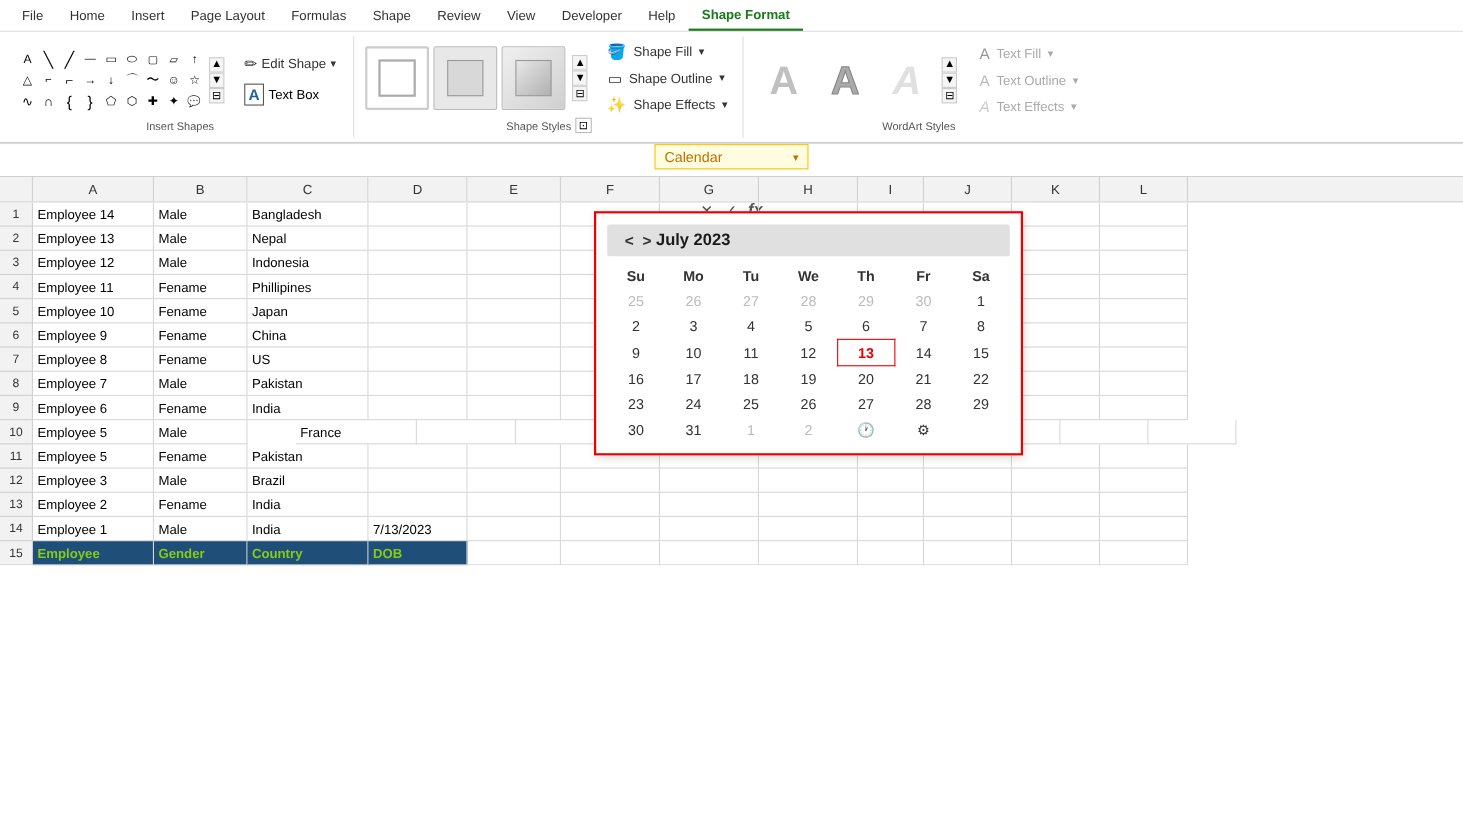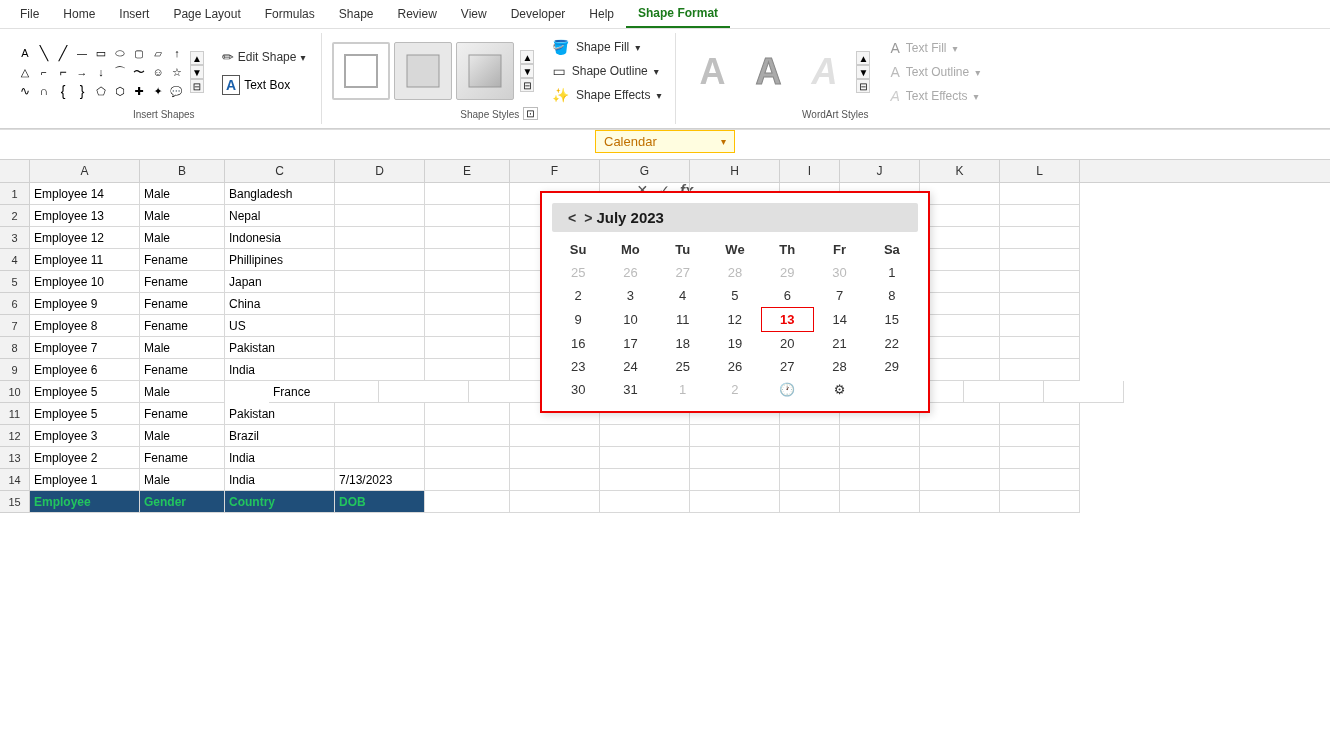--- a/index.html
+++ b/index.html
@@ -59,21 +59,21 @@
     .col-header-spacer { width: 30px; border-right: 1px solid #d0d0d0; flex-shrink: 0; }
     .col-header { border-right: 1px solid #d0d0d0; display: flex; align-items: center; justify-content: center; font-size: 12px; color: #333; background: #f2f2f2; height: 22px; flex-shrink: 0; }
 
     .sheet-body { display: flex; flex: 1; overflow: hidden; }
     .row-headers { display: flex; flex-direction: column; background: #f2f2f2; border-right: 1px solid #d0d0d0; flex-shrink: 0; width: 30px; }
     .row-header { border-bottom: 1px solid #d0d0d0; display: flex; align-items: center; justify-content: center; font-size: 11px; color: #333; height: 22px; flex-shrink: 0; }
 
     .sheet-grid { display: flex; flex-direction: column; flex: 1; overflow: hidden; position: relative; }
     .grid-row { display: flex; height: 22px; flex-shrink: 0; }
     .grid-cell { border-right: 1px solid #d8d8d8; border-bottom: 1px solid #d8d8d8; padding: 2px 4px; font-size: 12px; overflow: hidden; white-space: nowrap; flex-shrink: 0; display: flex; align-items: center; }
-    .grid-cell.header-cell { background: #1f4e79; color: #22c55e; font-weight: bold; }
+    .grid-cell.header-cell { background: #1f4e79; color: #84cc16; font-weight: bold; }
 
     
     .calendar-widget { position: absolute; border: 2px solid #e00; background: #fff; width: 390px; padding: 10px; box-shadow: 2px 2px 8px rgba(0,0,0,0.15); }
     .cal-header { display: flex; align-items: center; background: #e0e0e0; padding: 6px 12px; margin-bottom: 6px; border-radius: 2px; }
     .cal-nav-btn { cursor: pointer; font-size: 14px; color: #333; padding: 0 4px; font-weight: bold; }
     .cal-title { flex: 1; text-align: left; font-size: 15px; font-weight: bold; color: #1a1a1a; }
     .cal-grid { width: 100%; border-collapse: collapse; }
     .cal-grid th { text-align: center; font-size: 13px; color: #333; padding: 4px 6px; width: 14.28%; }
     .cal-grid td { text-align: center; font-size: 13px; color: #333; padding: 4px 6px; cursor: pointer; }
     .cal-grid td.other-month { color: #bbb; }

